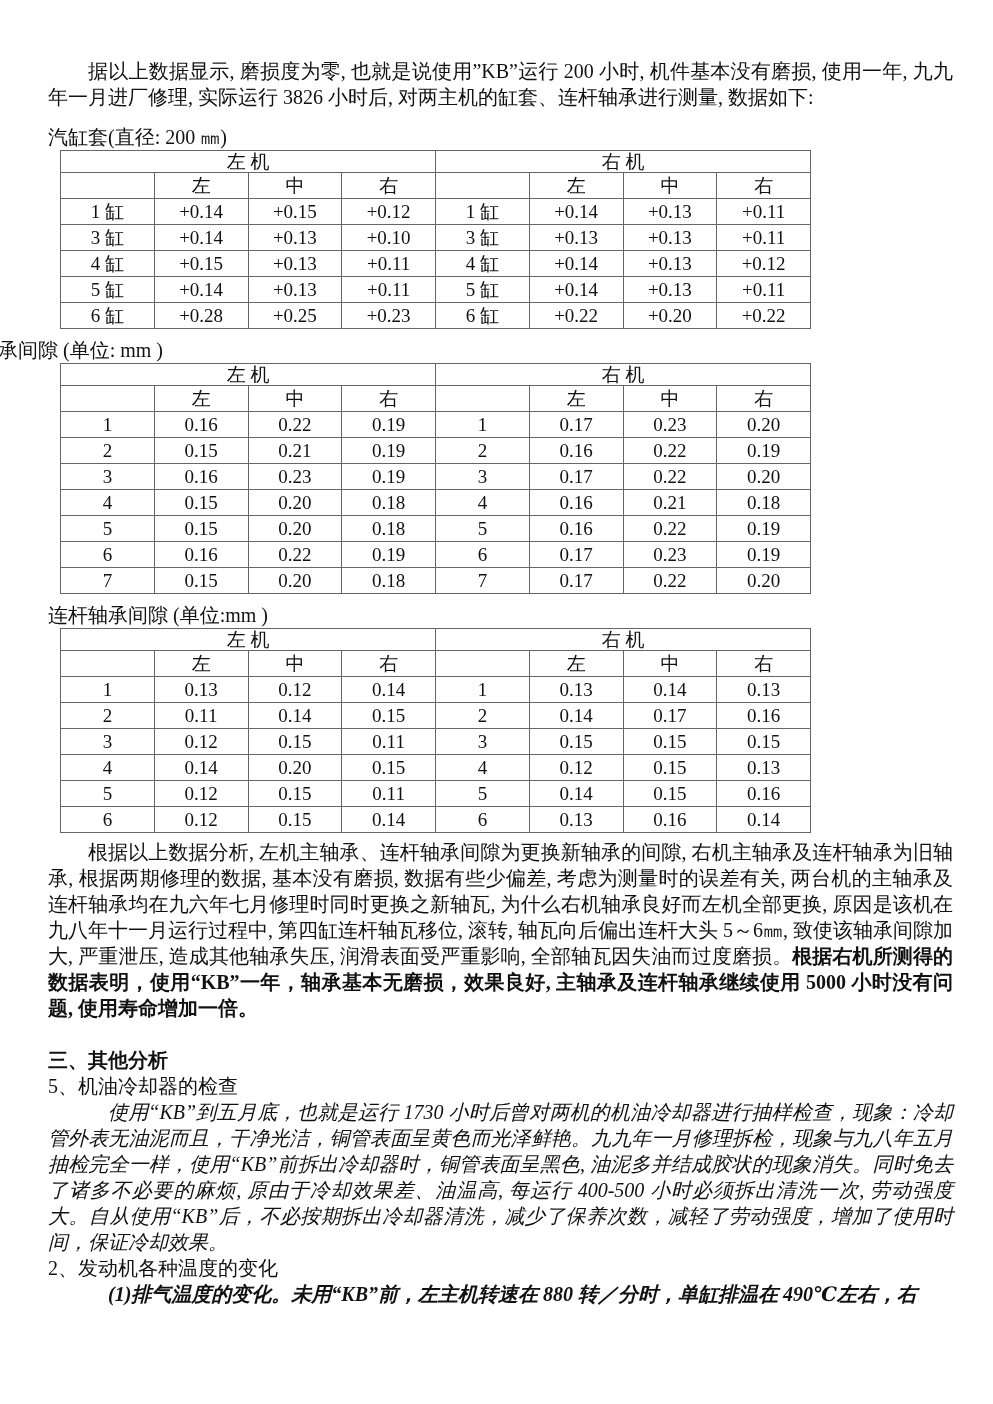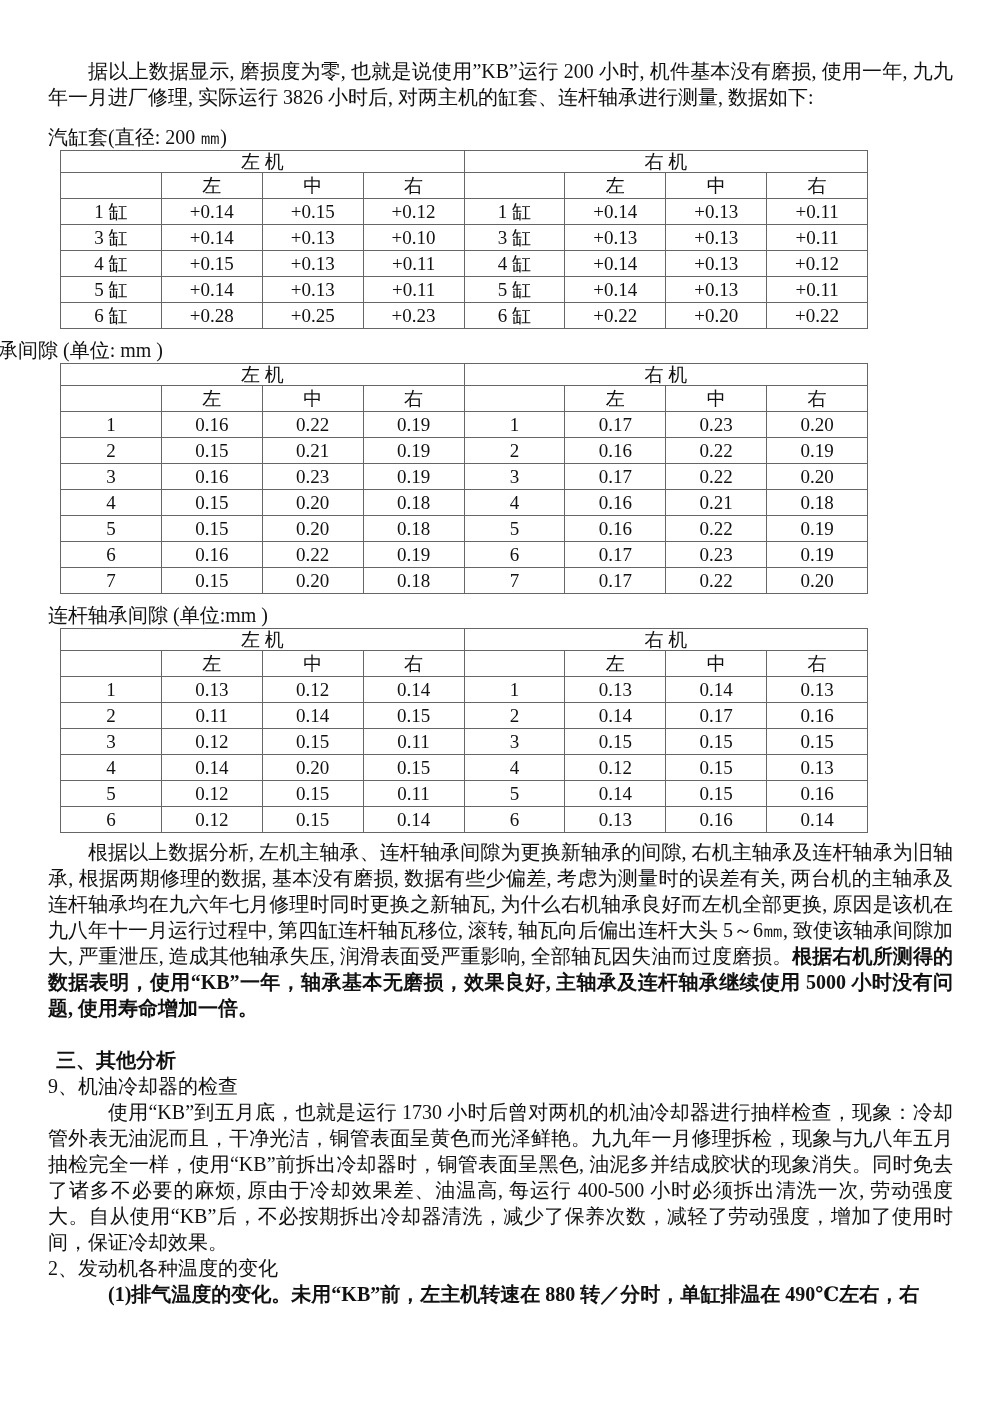--- a/index.html
+++ b/index.html
@@ -6,44 +6,44 @@
   body {
     width: 993px; height: 1404px;
     font-family: "Liberation Serif", "DejaVu Serif", serif;
     color: #111111;
     position: relative;
     overflow: hidden;
   }
   .page { padding: 58px 40px 0 48px; font-size: 20px; line-height: 26px; }
   .para { text-align: justify; margin: 0; }
   .indent2 { text-indent: 2em; }
-  .indent3 { text-indent: 60px; }
+  .indent3 { text-indent: 60px; font-style: italic; }
   .bold { font-weight: bold; }
   .tbl-title { text-align: left; margin: 14px 0 0 0; }
   .tbl-title.tight { margin-top: 8px; }
   .shift-left { transform: translateX(-90px); }
   table.doc-table {
     border-collapse: collapse;
     table-layout: fixed;
-    width: 808px;
+    width: 751px;
     margin-left: 12px;
     font-size: 19px;
   }
   table.doc-table td {
     border: 1px solid #666666;
     text-align: center;
     vertical-align: middle;
     padding: 0;
     height: 25px;
     line-height: 25px;
     overflow: hidden;
     white-space: nowrap;
   }
   table.doc-table tr.group-row td { height: 21px; line-height: 21px; }
-  .section-heading { font-weight: bold; margin: 26px 0 0 8px; }
+  .section-heading { font-weight: bold; margin: 26px 0 0 0; }
   .list-title { margin: 0; }
 </style>
 </head>
 <body>
 
 <div class="page">
 
   <p class="para indent2">据以上数据显示, 磨损度为零, 也就是说使用”KB”运行 200 小时, 机件基本没有磨损, 使用一年, 九九年一月进厂修理, 实际运行 3826 小时后, 对两主机的缸套、连杆轴承进行测量, 数据如下:</p>
 
   <div class="tbl-title">汽缸套(直径: 200 ㎜)</div>
@@ -312,18 +312,18 @@
           <td>0.13</td>
           <td>0.16</td>
           <td>0.14</td>
         </tr>
       </tbody>
     </table>
 
   <p class="para indent2" style="margin-top:6px"><span>根据以上数据分析, 左机主轴承、连杆轴承间隙为更换新轴承的间隙, 右机主轴承及连杆轴承为旧轴承, 根据两期修理的数据, 基本没有磨损, 数据有些少偏差, 考虑为测量时的误差有关, 两台机的主轴承及连杆轴承均在九六年七月修理时同时更换之新轴瓦, 为什么右机轴承良好而左机全部更换, 原因是该机在九八年十一月运行过程中, 第四缸连杆轴瓦移位, 滚转, 轴瓦向后偏出连杆大头 5～6㎜, 致使该轴承间隙加大, 严重泄压, 造成其他轴承失压, 润滑表面受严重影响, 全部轴瓦因失油而过度磨损。</span><span class="bold">根据右机所测得的数据表明，使用“KB”一年，轴承基本无磨损，效果良好, 主轴承及连杆轴承继续使用 5000 小时没有问题, 使用寿命增加一倍。</span></p>
 
   <p class="para section-heading">三、其他分析</p>
-  <p class="para list-title">9、机油冷却器的检查</p>
+  <p class="para list-title">5、机油冷却器的检查</p>
   <p class="para indent3">使用“KB”到五月底，也就是运行 1730 小时后曾对两机的机油冷却器进行抽样检查，现象：冷却管外表无油泥而且，干净光洁，铜管表面呈黄色而光泽鲜艳。九九年一月修理拆检，现象与九八年五月抽检完全一样，使用“KB”前拆出冷却器时，铜管表面呈黑色, 油泥多并结成胶状的现象消失。同时免去了诸多不必要的麻烦, 原由于冷却效果差、油温高, 每运行 400-500 小时必须拆出清洗一次, 劳动强度大。自从使用“KB”后，不必按期拆出冷却器清洗，减少了保养次数，减轻了劳动强度，增加了使用时间，保证冷却效果。</p>
   <p class="para list-title">2、发动机各种温度的变化</p>
   <p class="para indent3 bold">(1)排气温度的变化。未用“KB”前，左主机转速在 880 转／分时，单缸排温在 490℃左右，右</p>
 
 </div>
 
 </body></html>

